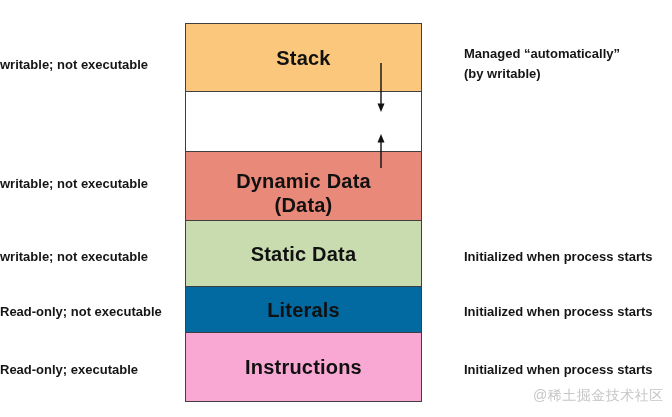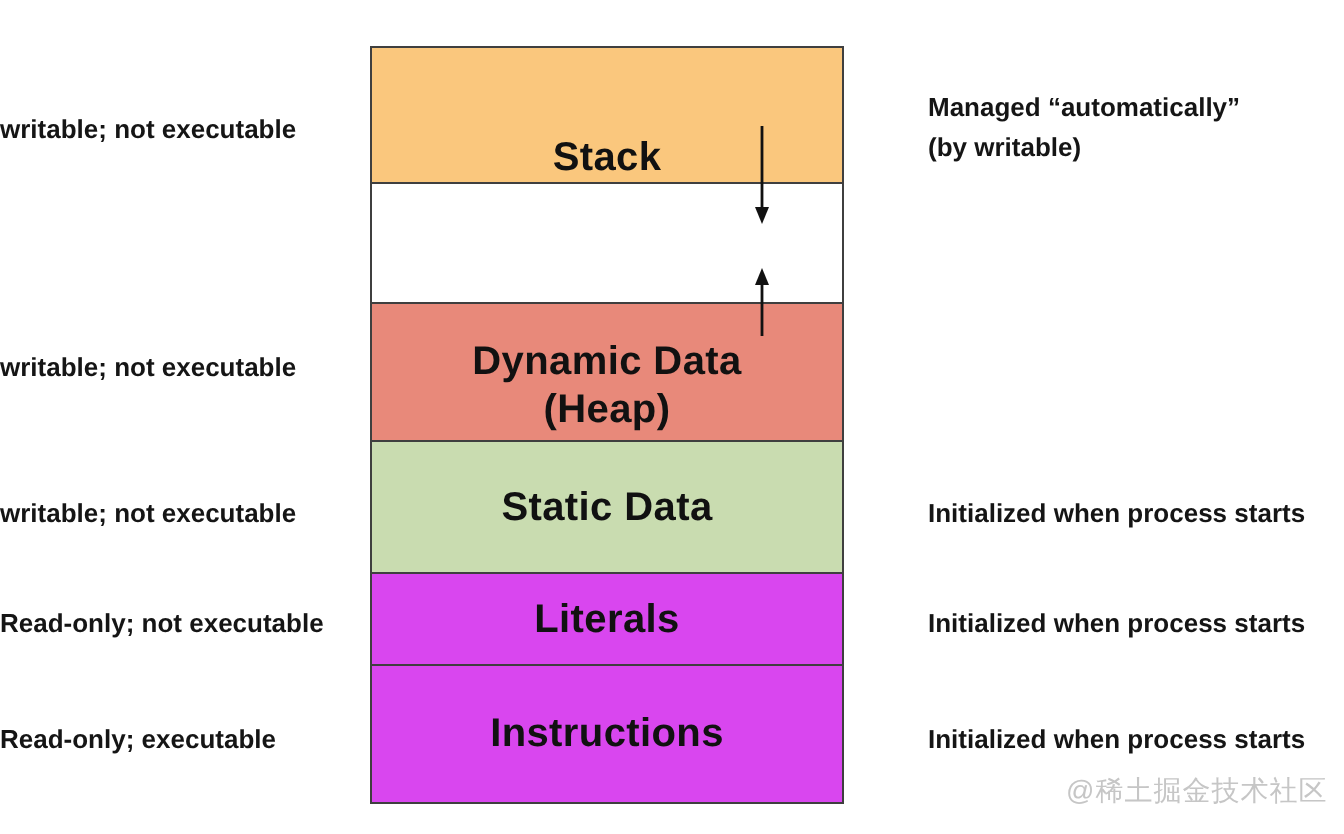--- a/index.html
+++ b/index.html
@@ -35,21 +35,21 @@
     justify-content: center;
     text-align: center;
   }
   .seg-label {
     font-size: 20px;
     font-weight: bold;
     line-height: 24px;
     color: #111111;
     letter-spacing: 0.2px;
   }
-  .seg-stack        { top: 0;     height: 69px; justify-content: flex-end; }
+  .seg-stack        { top: 0;     height: 69px; }
   .seg-gap          { top: 68px;  height: 61px; }
   .seg-heap         { top: 128px; height: 84px; }
   .seg-static       { top: 197px; height: 67px; }
   .seg-literals     { top: 263px; height: 47px; }
   .seg-instructions { top: 309px; height: 70px; }
 
   
   .arrows {
     position: absolute;
     left: 374px;
@@ -111,29 +111,29 @@
   <div class="note note-left nl-4">Read-only; not executable</div>
   <div class="note note-left nl-5">Read-only; executable</div>
 
   <div class="column">
     <div class="seg seg-stack" style="background-color: rgb(250, 199, 125);">
       <span class="seg-label">Stack</span>
     </div>
     <div class="seg seg-gap" style="background-color: rgb(255, 255, 255);"></div>
     <div class="seg seg-heap" style="background-color: rgb(232, 137, 122);">
       <span class="seg-label">Dynamic Data</span>
-      <span class="seg-label">(Heap)</span>
+      <span class="seg-label">(Data)</span>
     </div>
     <div class="seg seg-static" style="background-color: rgb(201, 220, 176);">
       <span class="seg-label">Static Data</span>
     </div>
-    <div class="seg seg-literals" style="background-color: #d946ef;">
+    <div class="seg seg-literals" style="background-color: #0369a1;">
       <span class="seg-label">Literals</span>
     </div>
-    <div class="seg seg-instructions" style="background-color: #d946ef;">
+    <div class="seg seg-instructions" style="background-color: #f9a8d4;">
       <span class="seg-label">Instructions</span>
     </div>
   </div>
 
   <svg class="arrows" viewBox="0 0 16 115" xmlns="http://www.w3.org/2000/svg">
     <g>
       <line x1="7" y1="5" x2="7" y2="47" stroke="#111111" stroke-width="1.4"></line>
       <polygon points="7,54 3.5,45.5 10.5,45.5" fill="#111111"></polygon>
     </g>
     <g>

